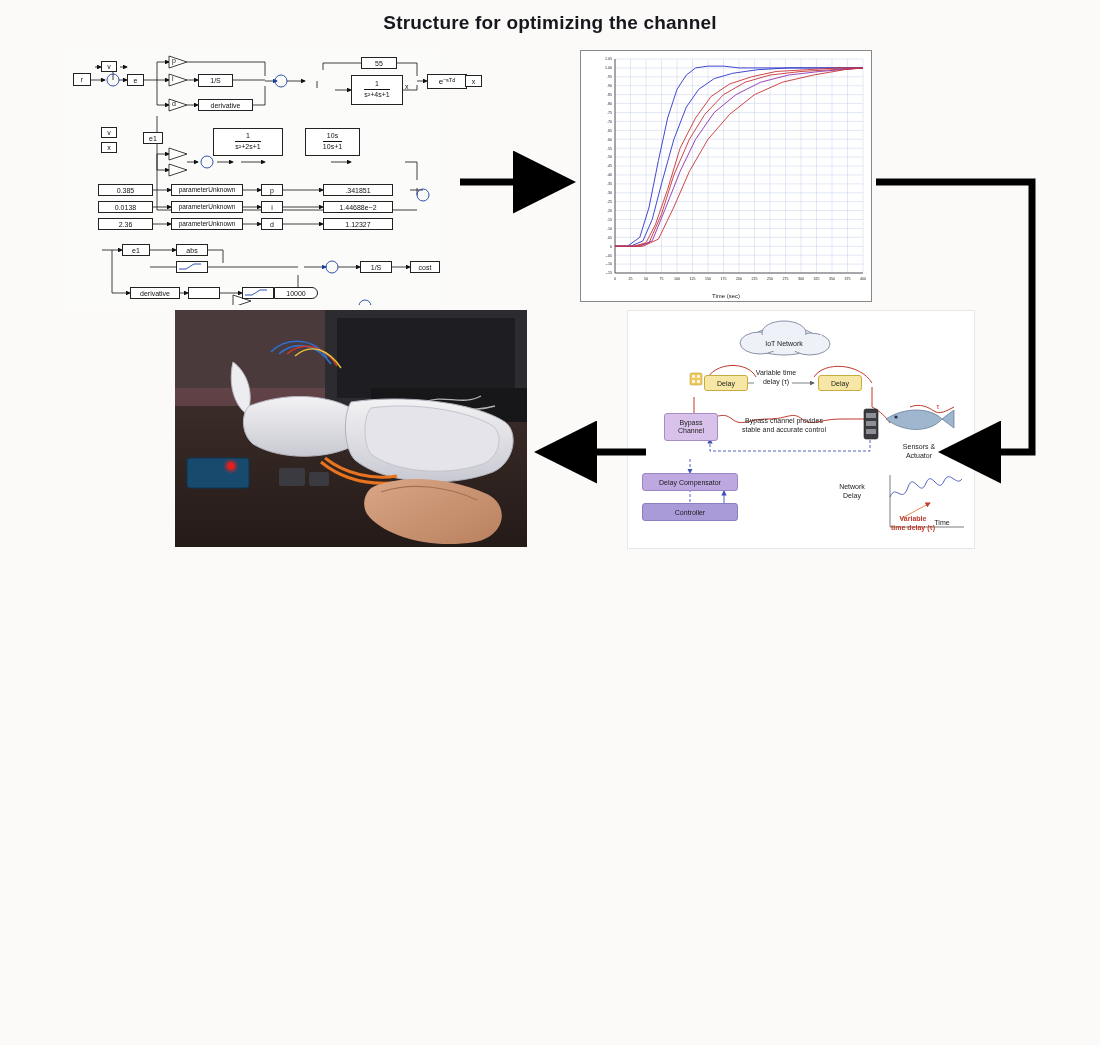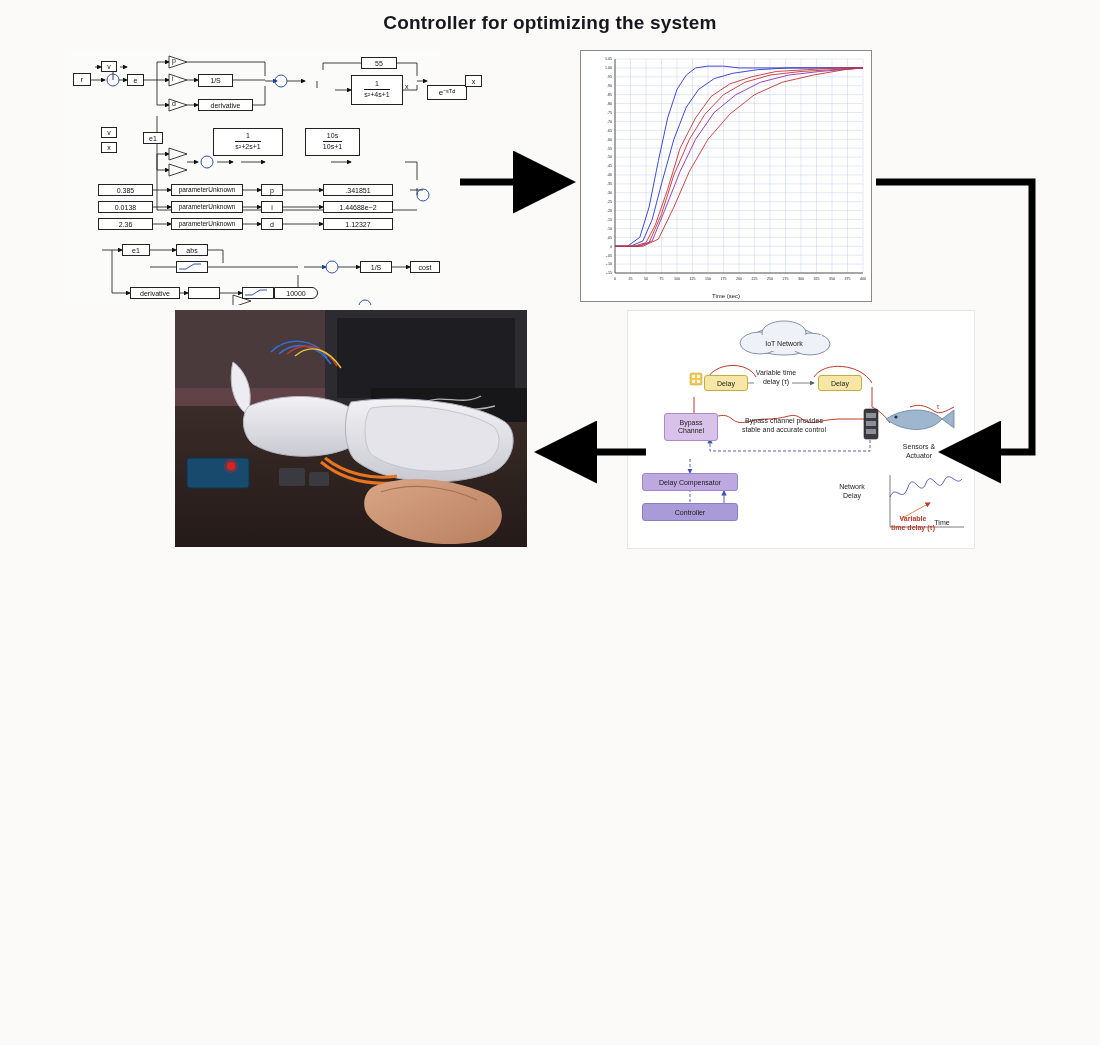--- a/index.html
+++ b/index.html
@@ -43,21 +43,21 @@
     text-align:center;font-size:7px;color:#1b1b1b;border-radius:3px;
   }
   .iot-text{position:absolute;font-size:7px;color:#1b1b1b;text-align:center;line-height:1.25;}
 
   
   .arrowsvg{position:absolute;left:0;top:0;width:1100px;height:1045px;pointer-events:none;}
 </style>
 </head>
 <body>
 
-<div class="title">Controller for optimizing the system</div>
+<div class="title">Structure for optimizing the channel</div>
 
 <div class="panel" id="blockdiagram">
   <svg width="375" height="255" viewBox="0 0 375 255">
     <defs>
       <marker id="ah" markerWidth="6" markerHeight="6" refX="5" refY="3" orient="auto">
         <path d="M0,0 L6,3 L0,6 z" fill="#111"></path>
       </marker>
       <marker id="ahb" markerWidth="6" markerHeight="6" refX="5" refY="3" orient="auto">
         <path d="M0,0 L6,3 L0,6 z" fill="#1b3fa0"></path>
       </marker>
@@ -137,21 +137,21 @@
   <div class="bd-lbl" style="left:107px;top:50px;">d</div>
 
   <div class="bd-box" style="left:133px;top:24px;width:35px;height:13px;">1/S</div>
   <div class="bd-box" style="left:133px;top:49px;width:55px;height:12px;">derivative</div>
   <div class="bd-box" style="left:296px;top:7px;width:36px;height:12px;">55</div>
 
   <div class="bd-box" style="left:286px;top:25px;width:52px;height:30px;flex-direction:column;line-height:1.25;">
     <span>1</span>
     <span style="border-top:1px solid #111;padding-top:1px;">s²+4s+1</span>
   </div>
-  <div class="bd-box" style="left:362px;top:24px;width:40px;height:15px;font-size:8px;margin-top:11px;">e⁻ˢᵀᵈ</div>
+  <div class="bd-box" style="left:362px;top:24px;width:40px;height:15px;font-size:8px;">e⁻ˢᵀᵈ</div>
   <div class="bd-box" style="left:400px;top:25px;width:17px;height:12px;">x</div>
   <div class="bd-box" style="left:335px;top:25px;width:0;height:0;border:none;"></div>
   <div class="bd-lbl" style="left:340px;top:33px;">x</div>
 
   <div class="bd-box" style="left:36px;top:77px;width:16px;height:11px;">v</div>
   <div class="bd-box" style="left:36px;top:92px;width:16px;height:11px;">x</div>
   <div class="bd-box" style="left:78px;top:82px;width:20px;height:12px;">e1</div>
   <div class="bd-box" style="left:148px;top:78px;width:70px;height:28px;flex-direction:column;line-height:1.25;">
     <span>1</span>
     <span style="border-top:1px solid #111;padding-top:1px;">s²+2s+1</span>

